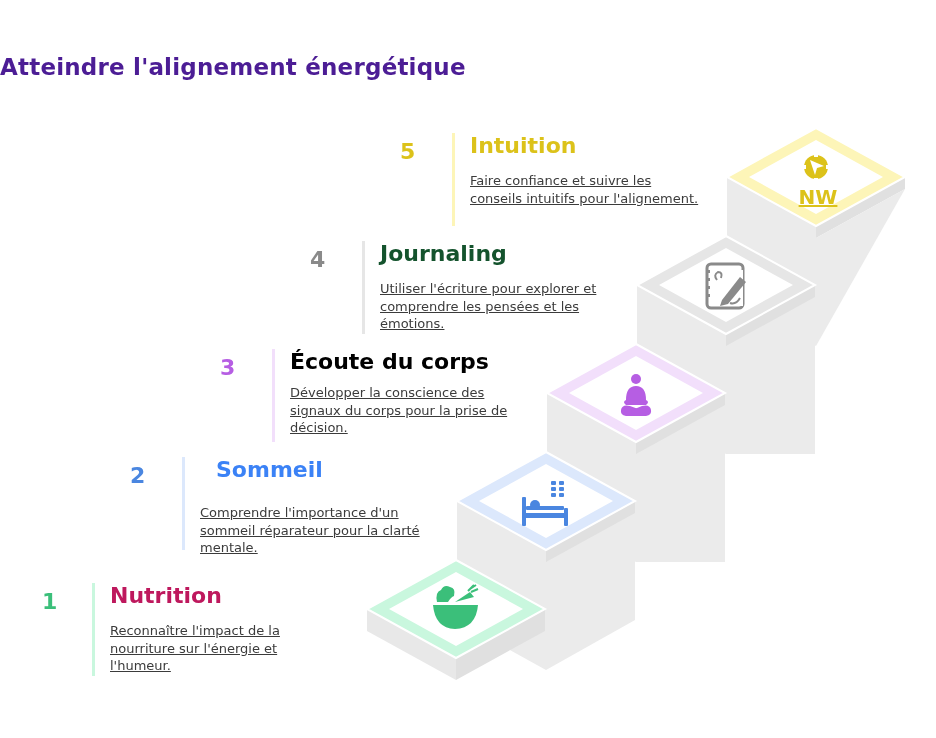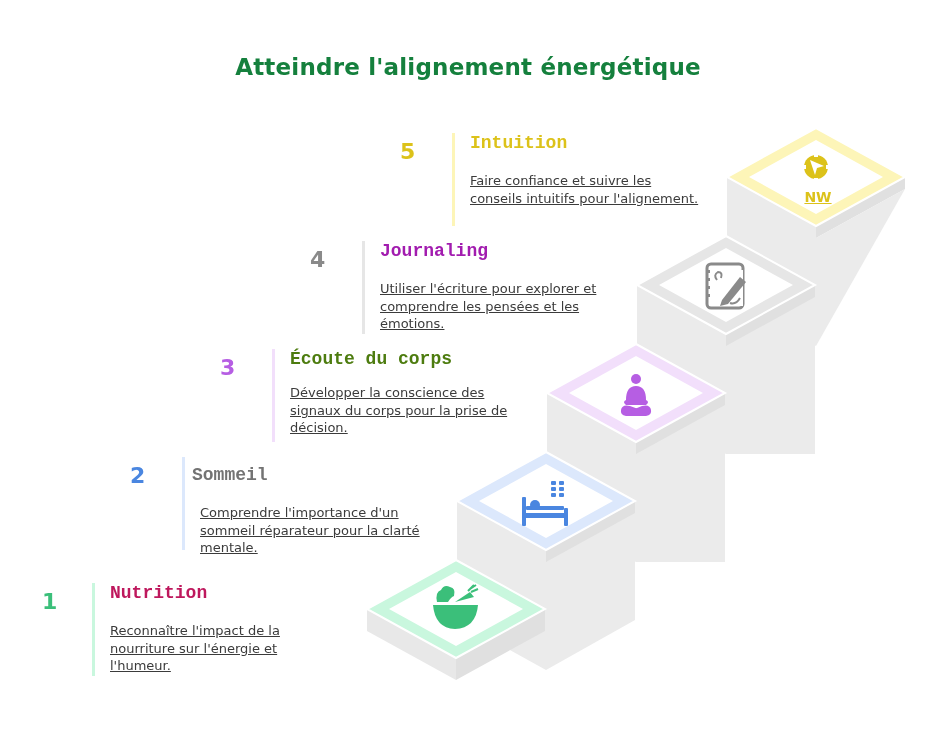--- a/index.html
+++ b/index.html
@@ -1,21 +1,21 @@
 <!DOCTYPE html>
 <html><head>
 <meta charset="utf-8">
 <style>
   html, body { margin:0; padding:0; background:#ffffff; }
   body { width:936px; height:738px; position:relative; overflow:hidden; font-family:"DejaVu Sans", sans-serif; color:#3b3b3b; }
-  .title { position:absolute; left:0; width:936px; top:54px; text-align:center; font-size:23px; font-weight:bold; color:#15803d; letter-spacing:0.2px; }
+  .title { position:absolute; left:0; width:936px; top:54px; text-align:left; font-size:23px; font-weight:bold; color:#4c1d95; letter-spacing:0.2px; }
   svg.stairs { position:absolute; left:0; top:0; }
   .num { position:absolute; font-size:22px; font-weight:bold; }
   .bar { position:absolute; width:3px; }
-  .stitle { position:absolute; font-size:18px; font-weight:bold; white-space:nowrap;font-family:Liberation Mono, monospace; }
+  .stitle { position:absolute; font-size:22px; font-weight:bold; white-space:nowrap; }
   .sdesc { position:absolute; font-size:13px; line-height:17.5px; color:#3b3b3b; width:240px;text-decoration:underline; }
 </style>
 </head>
 <body>
 
 <div class="title">Atteindre l'alignement énergétique</div>
 
 <svg class="stairs" width="936" height="738" viewBox="0 0 936 738">
 
   <g>
@@ -100,47 +100,47 @@
   <g>
     <circle cx="816" cy="167" r="12" fill="#dcc21a"></circle>
     <path d="M810,160 L824,166 L817,168 L815,175 Z" fill="#ffffff"></path>
     <rect x="814" y="154" width="4" height="3" fill="#ffffff"></rect>
     <rect x="814" y="178" width="4" height="3" fill="#ffffff"></rect>
     <rect x="803" y="165" width="3" height="4" fill="#ffffff"></rect>
     <rect x="826" y="165" width="3" height="4" fill="#ffffff"></rect>
   </g>
 </svg>
 
-<div class="sdesc" style="left:798px; top:189px; width:40px; font-size:14px; font-weight:bold; color:#dcc21a; text-align:center;">NW</div>
+<div class="sdesc" style="left:798px; top:189px; width:40px; font-size:20px; font-weight:bold; color:#dcc21a; text-align:center;">NW</div>
 
 <div>
   <div class="num" style="left:400px; top:139px; color:#dcc21a;">5</div>
   <div class="bar" style="left:452px; top:133px; height:93px; background:#fdf5b8;"></div>
   <div class="stitle" style="left:470px; top:133px; color:#dcc21a;">Intuition</div>
   <div class="sdesc" style="left:470px; top:172px; width:230px;">Faire confiance et suivre les conseils intuitifs pour l'alignement.</div>
 </div>
 
 <div>
   <div class="num" style="left:310px; top:247px; color:#8a8a8a;">4</div>
   <div class="bar" style="left:362px; top:241px; height:93px; background:#e6e6e6;"></div>
-  <div class="stitle" style="left:380px; top:241px; color:#a21caf;">Journaling</div>
+  <div class="stitle" style="left:380px; top:241px; color:#14532d;">Journaling</div>
   <div class="sdesc" style="left:380px; top:280px; width:240px;">Utiliser l'écriture pour explorer et comprendre les pensées et les émotions.</div>
 </div>
 
 <div>
   <div class="num" style="left:220px; top:355px; color:#b65ee3;">3</div>
   <div class="bar" style="left:272px; top:349px; height:93px; background:#f2dffb;"></div>
-  <div class="stitle" style="left:290px; top:349px; color:#4d7c0f;">Écoute du corps</div>
+  <div class="stitle" style="left:290px; top:349px; color:#000000;">Écoute du corps</div>
   <div class="sdesc" style="left:290px; top:384px; width:235px;">Développer la conscience des signaux du corps pour la prise de décision.</div>
 </div>
 
 <div>
   <div class="num" style="left:130px; top:463px; color:#4a86e0;">2</div>
   <div class="bar" style="left:182px; top:457px; height:93px; background:#dce8fc;"></div>
-  <div class="stitle" style="left:192px; top:457px; color:#737373;margin-top:8px;">Sommeil</div>
+  <div class="stitle" style="left:216px; top:457px; color:#3b82f6;">Sommeil</div>
   <div class="sdesc" style="left:200px; top:504px; width:235px;">Comprendre l'importance d'un sommeil réparateur pour la clarté mentale.</div>
 </div>
 
 <div>
   <div class="num" style="left:42px; top:589px; color:#3bbf7a;">1</div>
   <div class="bar" style="left:92px; top:583px; height:93px; background:#c9f7de;"></div>
   <div class="stitle" style="left:110px; top:583px; color:#be185d;">Nutrition</div>
   <div class="sdesc" style="left:110px; top:622px; width:210px;">Reconnaître l'impact de la nourriture sur l'énergie et l'humeur.</div>
 </div>
 

